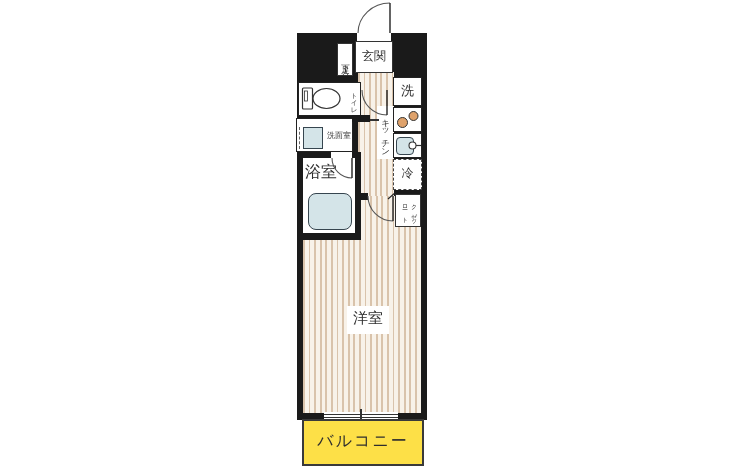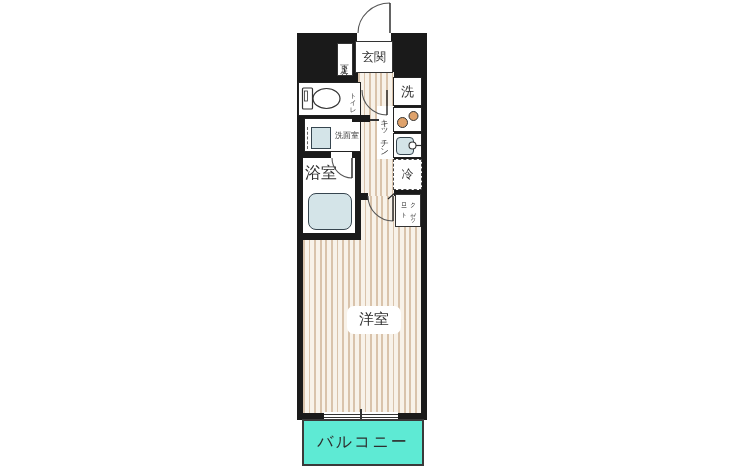--- a/index.html
+++ b/index.html
@@ -1,18 +1,18 @@
 <!DOCTYPE html>
 <html><head>
 <meta charset="utf-8">
 <style>
   html,body{margin:0;padding:0;background:#fff;}
   #stage{
     position:relative;width:730px;height:470px;background:#ffffff;overflow:hidden;
-    font-family:Liberation Serif, serif;color:#2e2e2e;
+    font-family:Liberation Mono, monospace;color:#2e2e2e;text-align:center;
   }
   .abs{position:absolute;box-sizing:border-box;}
   .wall{background:#1a1a1a;}
   .roombox{background:#ffffff;border:1px solid #333;}
   .stripes{
     background:repeating-linear-gradient(90deg,#d9c3ab 0 1.8px,#f8f2e9 1.8px 5.6px);
   }
   .lbl{display:flex;align-items:center;justify-content:center;color:#2e2e2e;line-height:1.05;}
   .vtext{
     writing-mode:vertical-rl;text-orientation:upright;letter-spacing:1px;
@@ -41,21 +41,21 @@
   <div class="abs roombox vtext" style="left:337px;top:43px;width:16px;height:33px;font-size:8.5px;">
     <span>下足入</span>
   </div>
 
   <div class="abs" style="left:298px;top:82px;width:63px;height:34px;background:#fff;border:1.5px solid #222;">
     <div class="abs vtext" style="right:3px;top:2px;height:28px;font-size:6.5px;letter-spacing:0;">
       <span>トイレ</span>
     </div>
   </div>
 
-  <div class="abs" style="left:304px;top:118px;width:57px;height:34px;background:#fff;border:1.5px solid #222;">
+  <div class="abs" style="left:296px;top:118px;width:57px;height:34px;background:#fff;border:1.5px solid #222;">
     <div class="abs" style="left:2px;top:8px;width:1px;height:22px;border-left:1px dashed #666;"></div>
     <div class="abs blue" style="left:6px;top:8px;width:20px;height:22px;"></div>
     <div class="abs lbl" style="left:28px;top:10px;width:28px;height:14px;font-size:8px;">
       <span>洗面室</span>
     </div>
   </div>
 
   <div class="abs wall" style="left:297px;top:152px;width:64px;height:88px;"></div>
   <div class="abs" style="left:303px;top:158px;width:52px;height:75px;background:#fff;"></div>
   <div class="abs" style="left:331px;top:152px;width:21px;height:6px;background:#fff;"></div>
@@ -88,31 +88,31 @@
 
   <div class="abs roombox" style="left:395px;top:194px;width:26px;height:33px;">
     <div class="abs vtext" style="left:1px;top:3px;width:22px;height:26px;font-size:6px;letter-spacing:0;">
       <span>クロー</span>
         <span>ゼット</span>
     </div>
   </div>
 
   <div class="abs wall" style="left:356px;top:193px;width:12px;height:7px;"></div>
 
-  <div class="abs lbl" style="left:347px;top:306px;width:54px;height:28px;background:#fff;font-size:15px;border-radius:7px;">
+  <div class="abs lbl" style="left:347px;top:306px;width:42px;height:28px;background:#fff;font-size:15px;">
     <span>洋室</span>
   </div>
 
   <div class="abs" style="left:324px;top:412px;width:74px;height:8px;background:#fff;">
     <div class="abs" style="left:0;top:2px;width:74px;height:1px;background:#333;"></div>
     <div class="abs" style="left:0;top:5px;width:74px;height:1px;background:#333;"></div>
   </div>
   <div class="abs" style="left:360px;top:409px;width:1.5px;height:11px;background:#333;"></div>
 
-  <div class="abs lbl" style="left:302px;top:419px;width:122px;height:47px;background:#5eead4;border:2px solid #3a3a3a;font-size:16px;letter-spacing:2px;">
+  <div class="abs lbl" style="left:302px;top:419px;width:122px;height:47px;background:#fde047;border:2px solid #3a3a3a;font-size:16px;letter-spacing:2px;">
     <span>バルコニー</span>
   </div>
 
   <svg width="730" height="470" viewBox="0 0 730 470">
 
     <path d="M 358 33 A 32 30 0 0 1 390 3" fill="none" stroke="#555" stroke-width="1.1"></path>
     <line x1="390" y1="3" x2="390" y2="33" stroke="#222" stroke-width="1.4"></line>
 
     <path d="M 362 90 A 25 25 0 0 0 387 115" fill="none" stroke="#555" stroke-width="1.1"></path>
     <line x1="387" y1="90" x2="387" y2="115" stroke="#222" stroke-width="1.4"></line>

